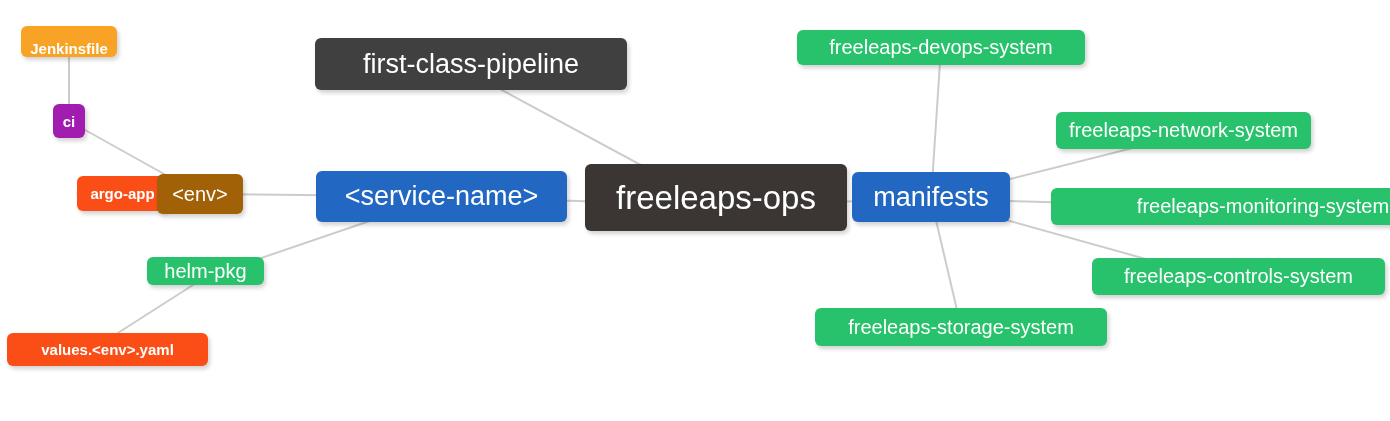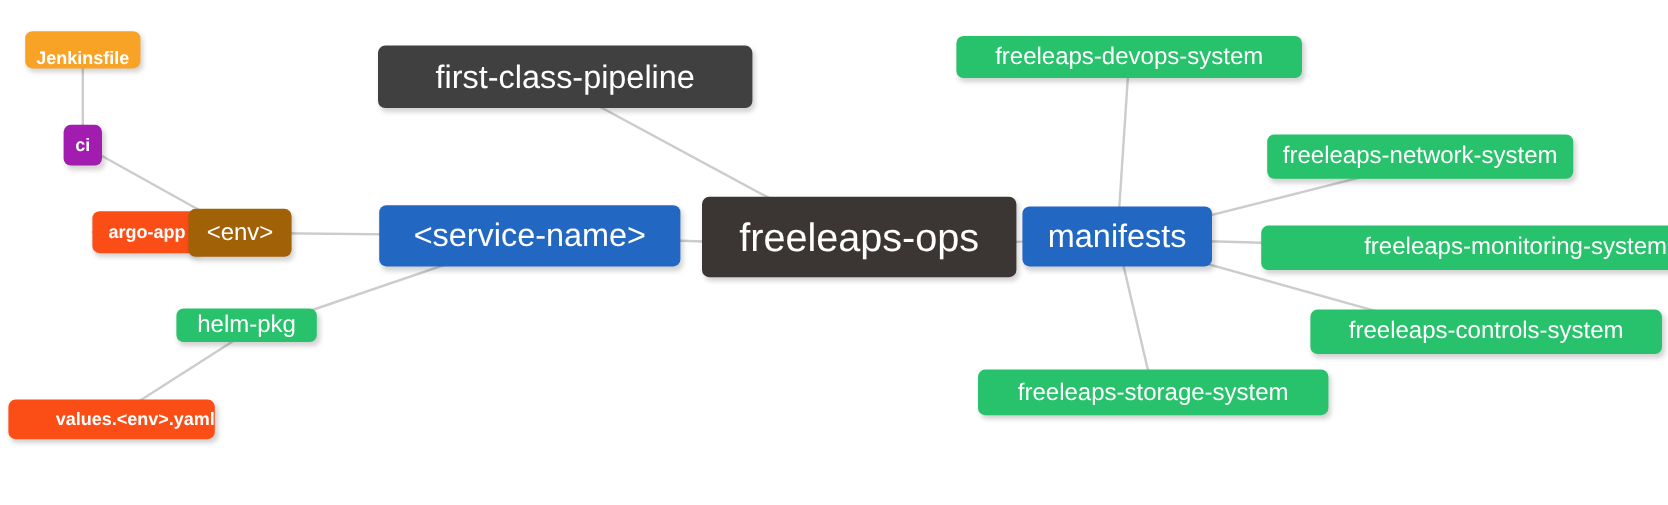--- a/index.html
+++ b/index.html
@@ -69,21 +69,21 @@
       </div>
       <div class="node s" style="left: 31px; top: 176px; width: 91px; height: 35px; background: rgb(250, 78, 22); margin-left: 46px;">
         <span>argo-app</span>
       </div>
       <div class="node m" style="left: 157px; top: 174px; width: 86px; height: 40px; background: #a16207;">
         <span>&lt;env&gt;</span>
       </div>
       <div class="node m" style="left: 147px; top: 257px; width: 117px; height: 28px; background: rgb(39, 194, 107);">
         <span>helm-pkg</span>
       </div>
-      <div class="node s" style="left: 7px; top: 333px; width: 172px; height: 33px; background: rgb(250, 78, 22); justify-content: flex-end;">
+      <div class="node s" style="left: 7px; top: 333px; width: 201px; height: 33px; background: rgb(250, 78, 22);">
         <span>values.&lt;env&gt;.yaml</span>
       </div>
       <div class="node l" style="left: 315px; top: 38px; width: 312px; height: 52px; background: #404040;">
         <span>first-class-pipeline</span>
       </div>
       <div class="node l" style="left: 316px; top: 171px; width: 251px; height: 51px; background: rgb(34, 104, 195); text-align: right;">
         <span>&lt;service-name&gt;</span>
       </div>
       <div class="node xl" style="left: 585px; top: 164px; width: 262px; height: 67px; background: rgb(59, 54, 51);">
         <span>freeleaps-ops</span>

